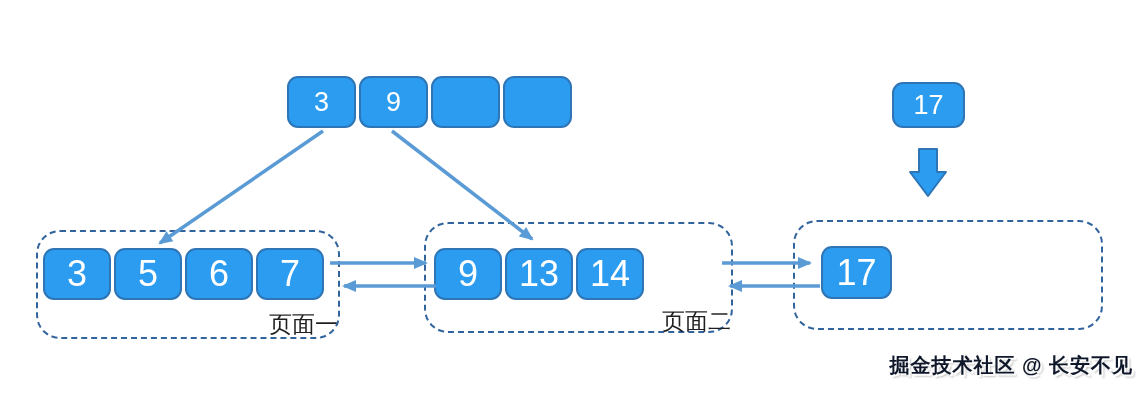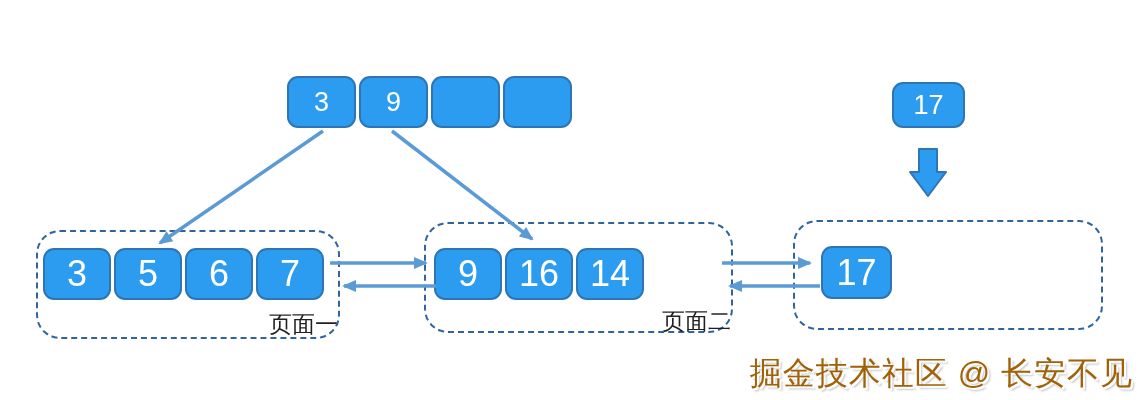--- a/index.html
+++ b/index.html
@@ -52,23 +52,23 @@
   #page1 .page-label{top:77px;}
   #page2{left:424px;top:222px;width:309px;height:111px;}
   #page2 .page-cells{left:8px;top:24px;}
   #page2 .page-label{top:82px;}
   #page3{left:793px;top:220px;width:310px;height:110px;}
   #page3 .page-cells{left:26px;top:24px;}
   #page3 .cell{width:71px;height:53px;}
   .watermark{
     position:absolute;
     right:8px;top:352px;
-    font-size:32px;
-    font-weight:normal;
-    color:#a16207;
+    font-size:20px;
+    font-weight:bold;
+    color:#0f172a;
     letter-spacing:1px;
     text-shadow:2px 2px 0 rgba(255,255,255,0.95), 3px 3px 2px rgba(120,120,120,0.45);
     z-index:3;
     white-space:nowrap;
   }
 </style>
 </head>
 <body>
 
 <div class="canvas">
@@ -103,21 +103,21 @@
       <div class="cell">5</div>
       <div class="cell">6</div>
       <div class="cell">7</div>
     </div>
     <div class="page-label">页面一</div>
   </div>
 
   <div class="page" id="page2">
     <div class="page-cells">
       <div class="cell">9</div>
-      <div class="cell">16</div>
+      <div class="cell">13</div>
       <div class="cell">14</div>
     </div>
     <div class="page-label">页面二</div>
   </div>
 
   <div class="page" id="page3">
     <div class="page-cells">
       <div class="cell">17</div>
     </div>
     <div class="page-label"></div>

